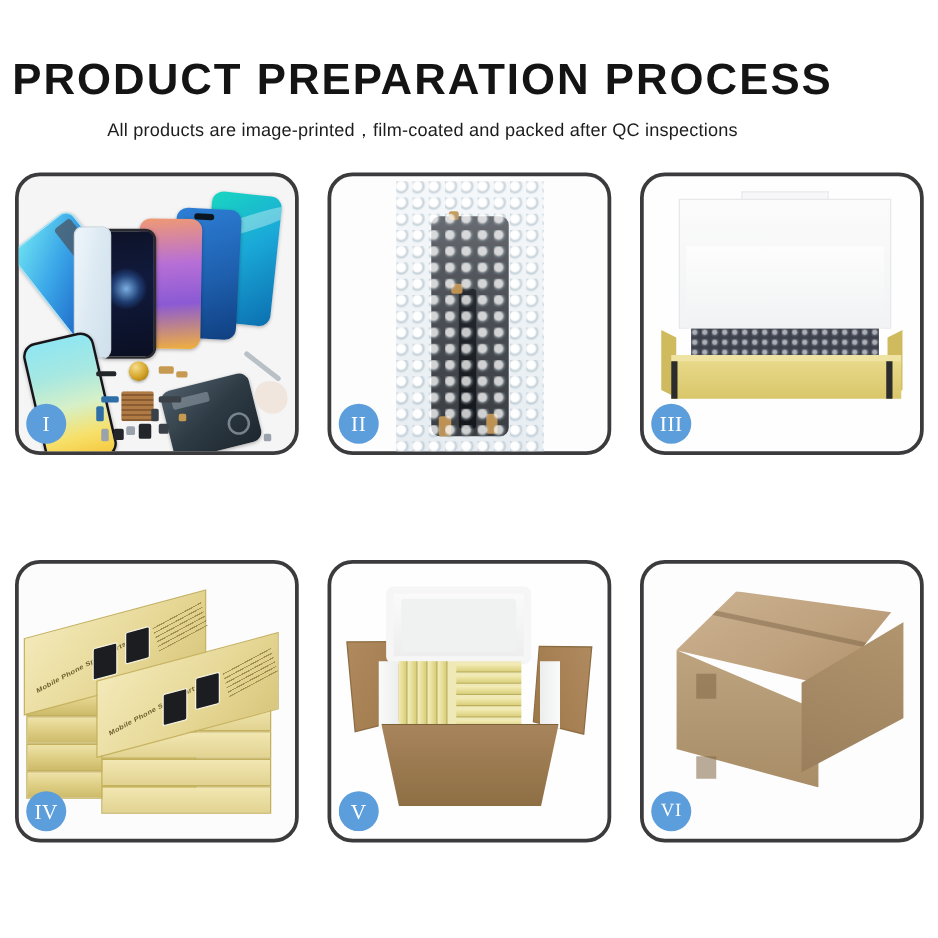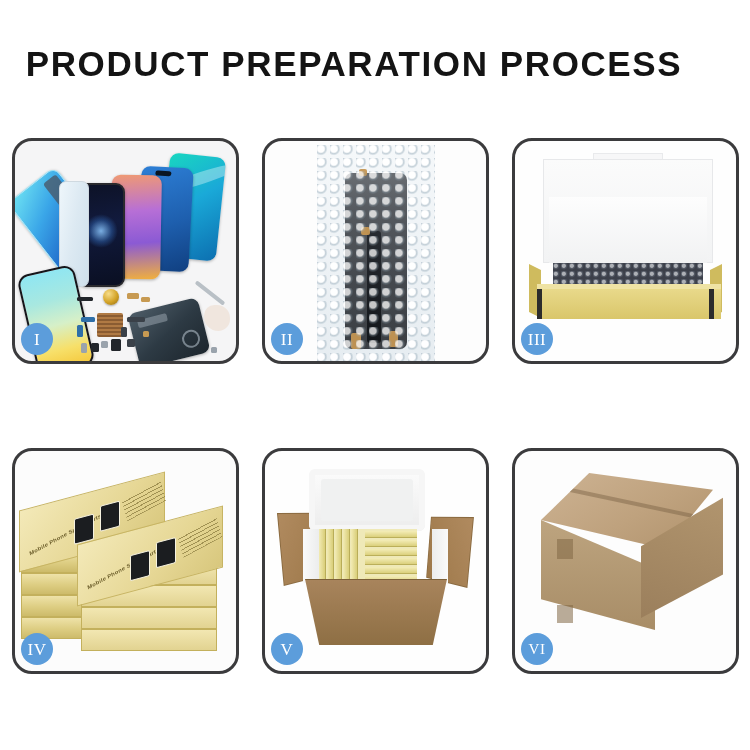--- a/index.html
+++ b/index.html
@@ -5,21 +5,21 @@
   * { box-sizing: border-box; margin: 0; padding: 0; }
   html, body {
     width: 750px; height: 750px;
     background: #ffffff;
     font-family: "Liberation Sans", sans-serif;
     overflow: hidden;
   }
   #root { position: relative; width: 750px; height: 750px; background: #fff; }
 
   
-  .header { position: absolute; left: 16px; top: 0; width: 676px; text-align: center; }
+  .header { position: absolute; left: 0; top: 0; width: 676px; text-align: center; }
   .title {
     font-size: 35px; font-weight: bold; color: #141414;
     letter-spacing: 1.6px; line-height: 1;
     margin-top: 46px;
     font-family: "Liberation Sans", sans-serif;
   }
   .subtitle {
     font-size: 14.5px; color: #1d1d1d; margin-top: 14px;
     letter-spacing: 0.15px; white-space: nowrap;
   }
@@ -312,20 +312,21 @@
   }
   .c6-tab { position:absolute; background:rgba(130,104,70,.55); }
 </style>
 </head>
 <body>
 
 <div id="root">
 
   <div class="header">
     <div class="title">PRODUCT PREPARATION PROCESS</div>
+    <div class="subtitle">All products are image-printed，film-coated and packed after QC inspections</div>
   </div>
 
   <div class="grid">
 
     <div class="panel p0">
       <div class="scene">
         <div class="ph ph-back"></div>
         <div class="ph ph-t4"></div>
         <div class="ph ph-t3"></div>
         <div class="ph ph-t2"></div>

